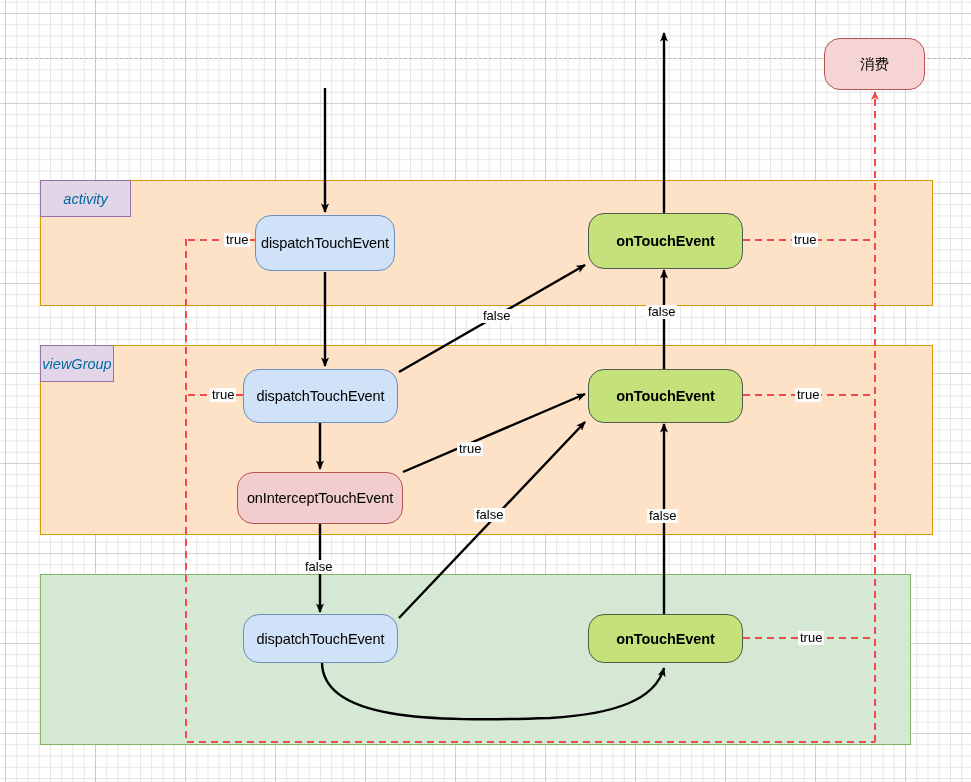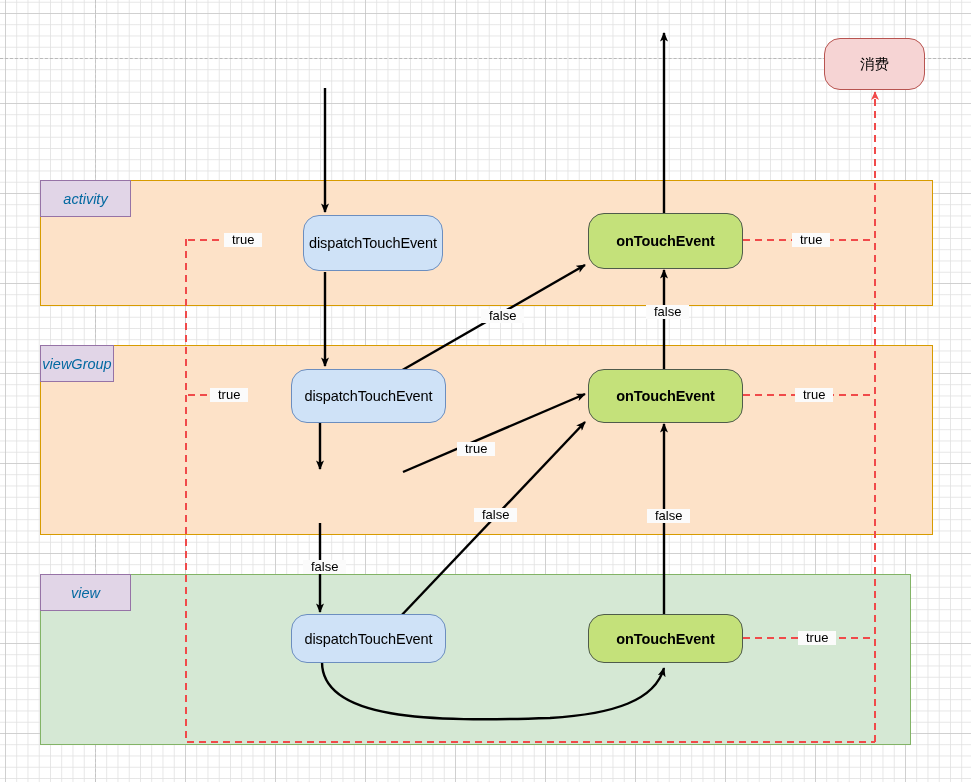--- a/index.html
+++ b/index.html
@@ -80,21 +80,20 @@
     justify-content: center;
     font-size: 14.5px;
     color: #000;
     z-index: 6;
     white-space: nowrap;
     letter-spacing: -0.1px;
   }
   .node.blue {
     background: #cfe2f7;
     border: 1.6px solid #6c8ebf;
-    margin-left: 48px;
   }
   .node.green {
     background: #c4e17a;
     border: 1.6px solid #4f5b4b;
     font-weight: bold;
   }
   .node.red {
     background: #f1cdcd;
     border: 1.6px solid #b85450;
   }
@@ -102,21 +101,21 @@
     background: #f6d4d4;
     border: 1.6px solid #b85450;
   }
 
   
   .edge-label {
     position: absolute;
     font-size: 13px;
     color: #000;
     background: #fbfbfb;
-    padding: 0 8px;
+    padding: 0 2px;
     line-height: 14px;
     z-index: 8;
     white-space: nowrap;
   }
 
   svg.overlay {
     position: absolute;
     left: 0;
     top: 0;
     width: 971px;
@@ -132,21 +131,20 @@
 
   <div class="page-guide-h" style="top:58px;"></div>
   <div class="page-guide-v" style="left:95px;"></div>
 
   <div class="lane orange" style="left:40px; top:180px; width:893px; height:126px;"></div>
   <div class="lane orange" style="left:40px; top:345px; width:893px; height:190px;"></div>
   <div class="lane green" style="left:40px; top:574px; width:871px; height:171px;"></div>
 
   <div class="lane-label" style="left:40px; top:180px; width:91px; height:37px;">activity</div>
   <div class="lane-label" style="left:40px; top:345px; width:74px; height:37px;">viewGroup</div>
-  <div class="lane-label" style="left:40px; top:574px; width:91px; height:37px;">view</div>
 
   <svg class="overlay">
     <defs>
       <marker id="arrowK" markerWidth="10" markerHeight="8" refX="8.6" refY="4" orient="auto" markerUnits="userSpaceOnUse">
         <path d="M0,0 L9.5,4 L0,8 L2.4,4 Z" fill="#000000"></path>
       </marker>
       <marker id="arrowR" markerWidth="9" markerHeight="8" refX="8" refY="4" orient="auto" markerUnits="userSpaceOnUse">
         <path d="M0,0 L8.8,4 L0,8 L2.3,4 Z" fill="#f04a4a"></path>
       </marker>
     </defs>
@@ -185,20 +183,21 @@
     <path d="M743,638 L875,638" stroke="#f04a4a" stroke-width="2" fill="none" stroke-dasharray="7,5"></path>
     <path d="M875,742 L875,92" stroke="#f04a4a" stroke-width="2" fill="none" stroke-dasharray="7,5" marker-end="url(#arrowR)"></path>
   </svg>
 
   <div class="node blue" style="left:255px; top:215px; width:140px; height:56px;">dispatchTouchEvent</div>
 
   <div class="node green" style="left:588px; top:213px; width:155px; height:56px;">onTouchEvent</div>
 
   <div class="node blue" style="left:243px; top:369px; width:155px; height:54px;">dispatchTouchEvent</div>
 
+  <div class="node red" style="left:237px; top:472px; width:166px; height:52px;">onInterceptTouchEvent</div>
 
   <div class="node green" style="left:588px; top:369px; width:155px; height:54px;">onTouchEvent</div>
 
   <div class="node blue" style="left:243px; top:614px; width:155px; height:49px;">dispatchTouchEvent</div>
 
   <div class="node green" style="left:588px; top:614px; width:155px; height:49px;">onTouchEvent</div>
 
   <div class="node pink" style="left:824px; top:38px; width:101px; height:52px;">消费</div>
 
   <div class="edge-label" style="left:224px; top:233px;">true</div>

